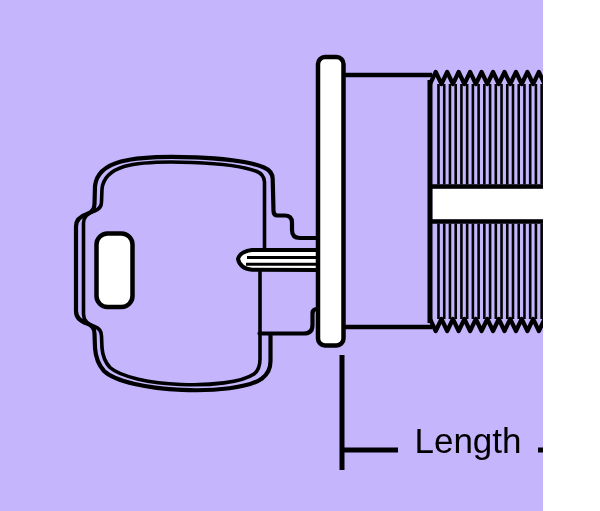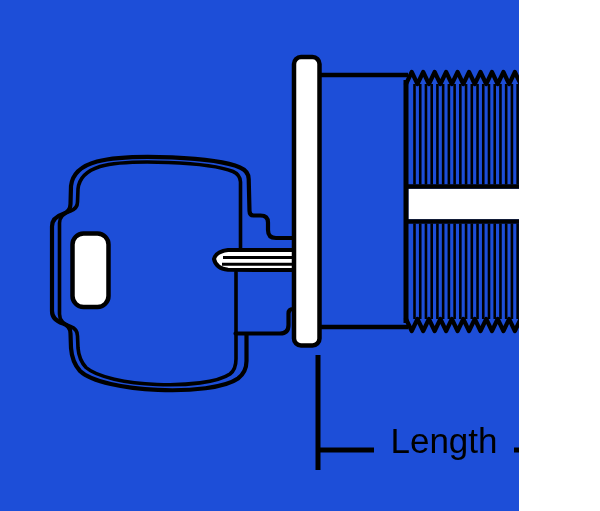--- a/index.html
+++ b/index.html
@@ -5,22 +5,23 @@
   html, body {
     margin: 0;
     padding: 0;
     background: #ffffff;
     font-family: "Liberation Sans", sans-serif;
   }
   .stage {
     position: relative;
     width: 519px;
     height: 511px;
-    background: #1d4ed8;
+    background: #c4b5fd;
     overflow: hidden;
+    padding-left: 24px;
   }
   svg { display: block; }
   .outline  { fill: none; stroke: #000000; stroke-width: 4.2; stroke-linejoin: round; stroke-linecap: round; }
   .inline-2 { fill: none; stroke: #000000; stroke-width: 3.6; stroke-linejoin: round; stroke-linecap: round; }
   .thick5   { fill: none; stroke: #000000; stroke-width: 5;   stroke-linecap: butt; }
   .thick45  { fill: none; stroke: #000000; stroke-width: 4.5; stroke-linecap: butt; }
   .dim-label { font-family: "Liberation Sans", sans-serif; font-size: 35px; fill: #000000; }
 </style>
 </head>
 <body>

